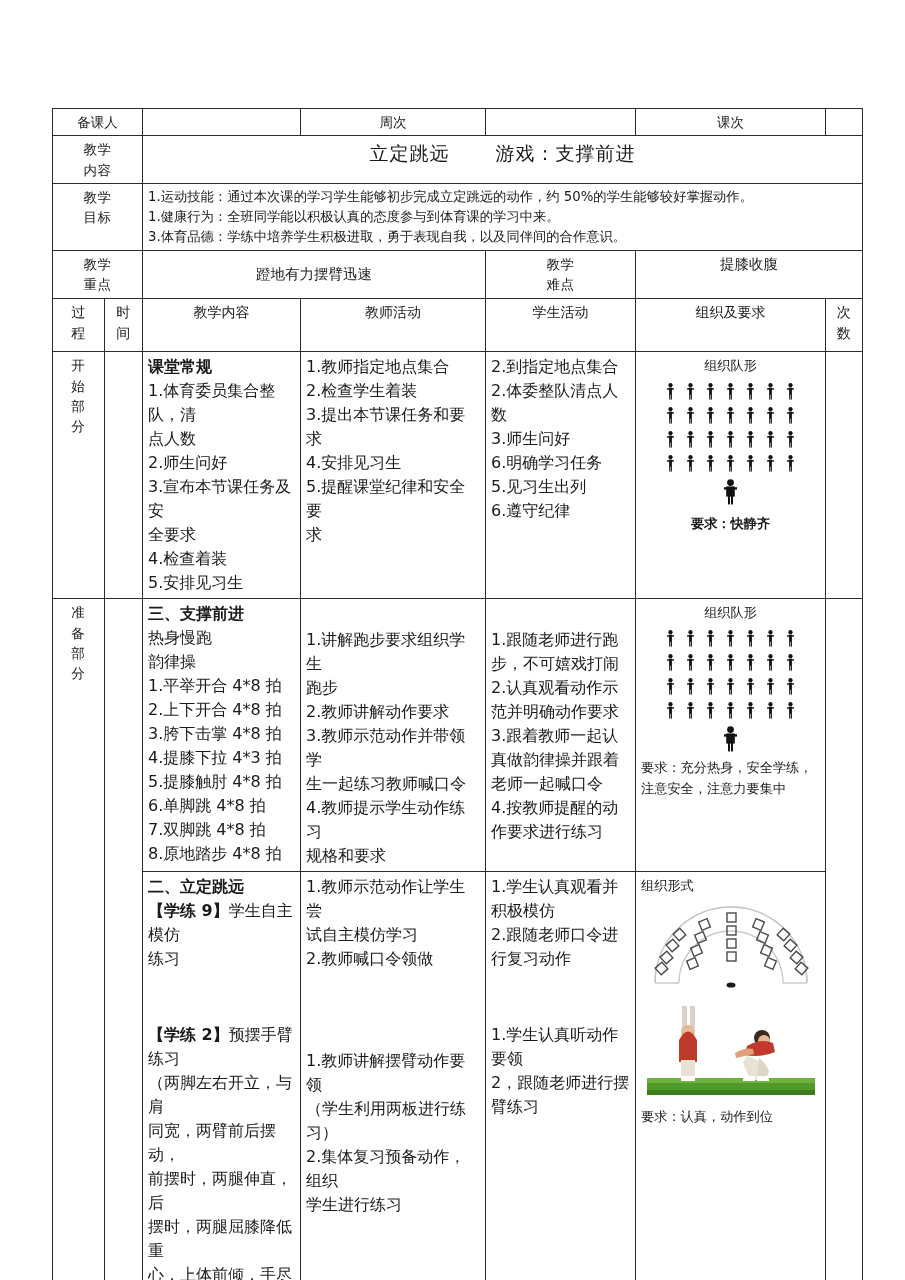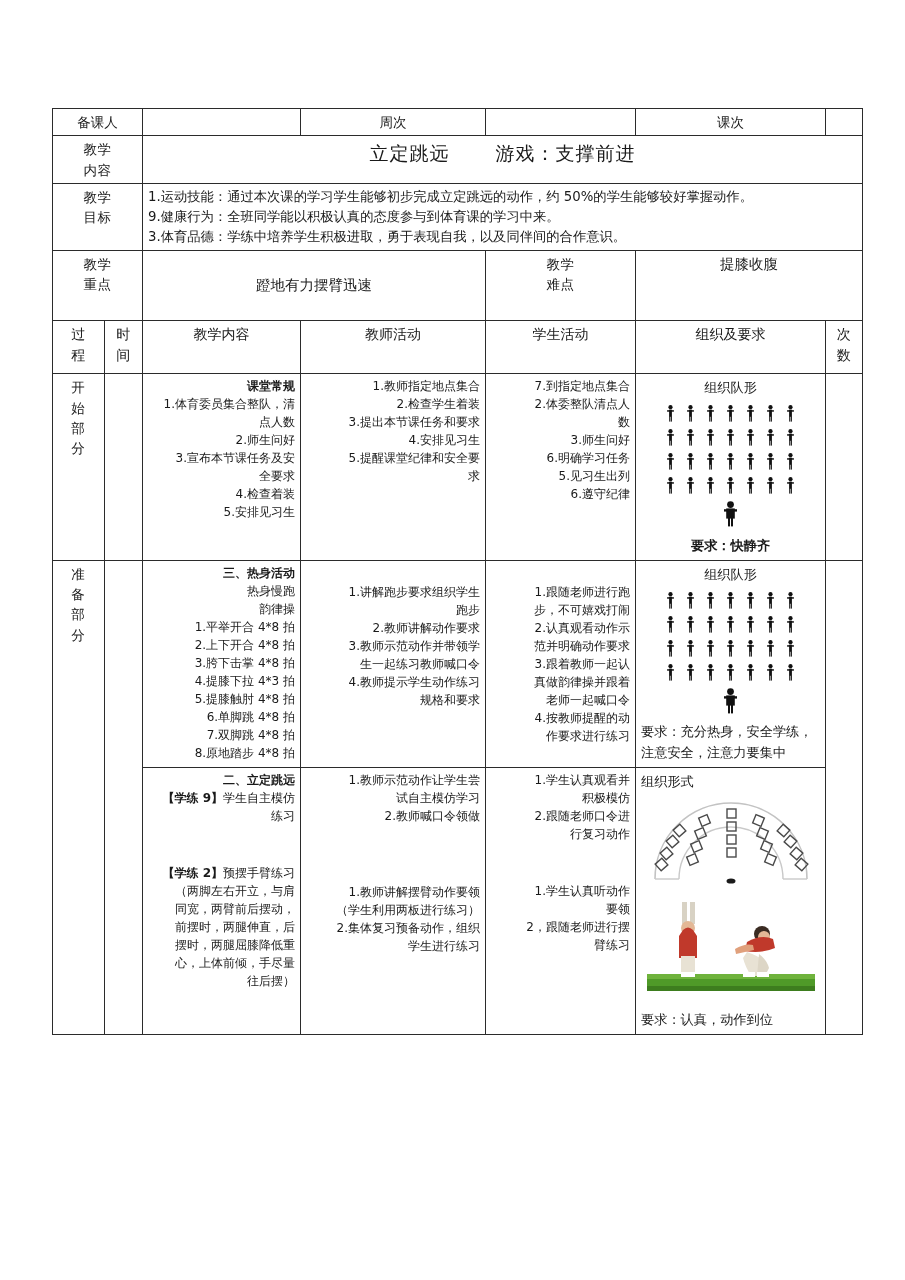--- a/index.html
+++ b/index.html
@@ -82,23 +82,22 @@
   }
 
   .colhead {
     text-align: center;
     vertical-align: middle;
     font-size: 14px;
     height: 46px;
   }
 
   .body-cell {
-    font-size: 12px;
+    font-size: 16px;
     line-height: 1.62;
-    text-align: right;
   }
   .body-cell p { margin: 0; }
   .body-cell p.spacer { height: 1.62em; }
 
   .seg-label {
     text-align: center;
     vertical-align: middle;
     font-size: 13.5px;
     line-height: 1.85;
     letter-spacing: 1px;
@@ -122,21 +121,20 @@
     margin-top: 6px;
     margin-bottom: 6px;
   }
   .req {
     text-align: center;
     font-weight: bold;
     margin-top: 10px;
   }
   .req-left {
     text-align: left;
-    margin-top: 8px;
     line-height: 1.6;
   }
 
   svg.person { display: block; }
 
   .arc-wrap { text-align: center; margin: 2px 0 0; }
   .photo-wrap { text-align: center; margin-top: 2px; }
 
   .page-number {
     position: absolute;
@@ -199,31 +197,31 @@
     </td>
   </tr>
 
   <tr>
     <td colspan="2" class="vstack">
       <span>教学</span>
       <span>目标</span>
     </td>
     <td colspan="5" class="objectives">
       <div>1.运动技能：通过本次课的学习学生能够初步完成立定跳远的动作，约 50%的学生能够较好掌握动作。</div>
-      <div>9.健康行为：全班同学能以积极认真的态度参与到体育课的学习中来。</div>
+      <div>1.健康行为：全班同学能以积极认真的态度参与到体育课的学习中来。</div>
       <div>3.体育品德：学练中培养学生积极进取，勇于表现自我，以及同伴间的合作意识。</div>
     </td>
   </tr>
 
   <tr>
     <td colspan="2" class="vstack">
       <span>教学</span>
       <span>重点</span>
     </td>
-    <td colspan="2" class="keypoint" style="padding:24px 0;">蹬地有力摆臂迅速</td>
+    <td colspan="2" class="keypoint" style="padding:13px 0;">蹬地有力摆臂迅速</td>
     <td class="vstack" style="width:60px">
       <span>教学</span>
       <span>难点</span>
     </td>
     <td colspan="2" class="keypoint">提膝收腹</td>
   </tr>
 
   <tr>
     <td class="vstack colhead">
       <span>过</span>
@@ -266,21 +264,21 @@
     <td class="body-cell">
       <p>1.教师指定地点集合</p>
       <p>2.检查学生着装</p>
       <p>3.提出本节课任务和要求</p>
       <p>4.安排见习生</p>
       <p>5.提醒课堂纪律和安全要</p>
       <p>求</p>
     </td>
 
     <td class="body-cell">
-      <p>7.到指定地点集合</p>
+      <p>2.到指定地点集合</p>
       <p>2.体委整队清点人</p>
       <p>数</p>
       <p>3.师生问好</p>
       <p>6.明确学习任务</p>
       <p>5.见习生出列</p>
       <p>6.遵守纪律</p>
     </td>
 
     <td class="org-cell">
       <div class="org-title">组织队形</div>
@@ -508,21 +506,21 @@
   <tr>
     <td class="seg-label" rowspan="2">
       <span>准</span>
       <span>备</span>
       <span>部</span>
       <span>分</span>
     </td>
     <td rowspan="2"></td>
 
     <td class="body-cell">
-      <p class="bold">三、热身活动</p>
+      <p class="bold">三、支撑前进</p>
       <p>热身慢跑</p>
       <p>韵律操</p>
       <p>1.平举开合 4*8 拍</p>
       <p>2.上下开合 4*8 拍</p>
       <p>3.胯下击掌 4*8 拍</p>
       <p>4.提膝下拉 4*3 拍</p>
       <p>5.提膝触肘 4*8 拍</p>
       <p>6.单脚跳 4*8 拍</p>
       <p>7.双脚跳 4*8 拍</p>
       <p>8.原地踏步 4*8 拍</p>

